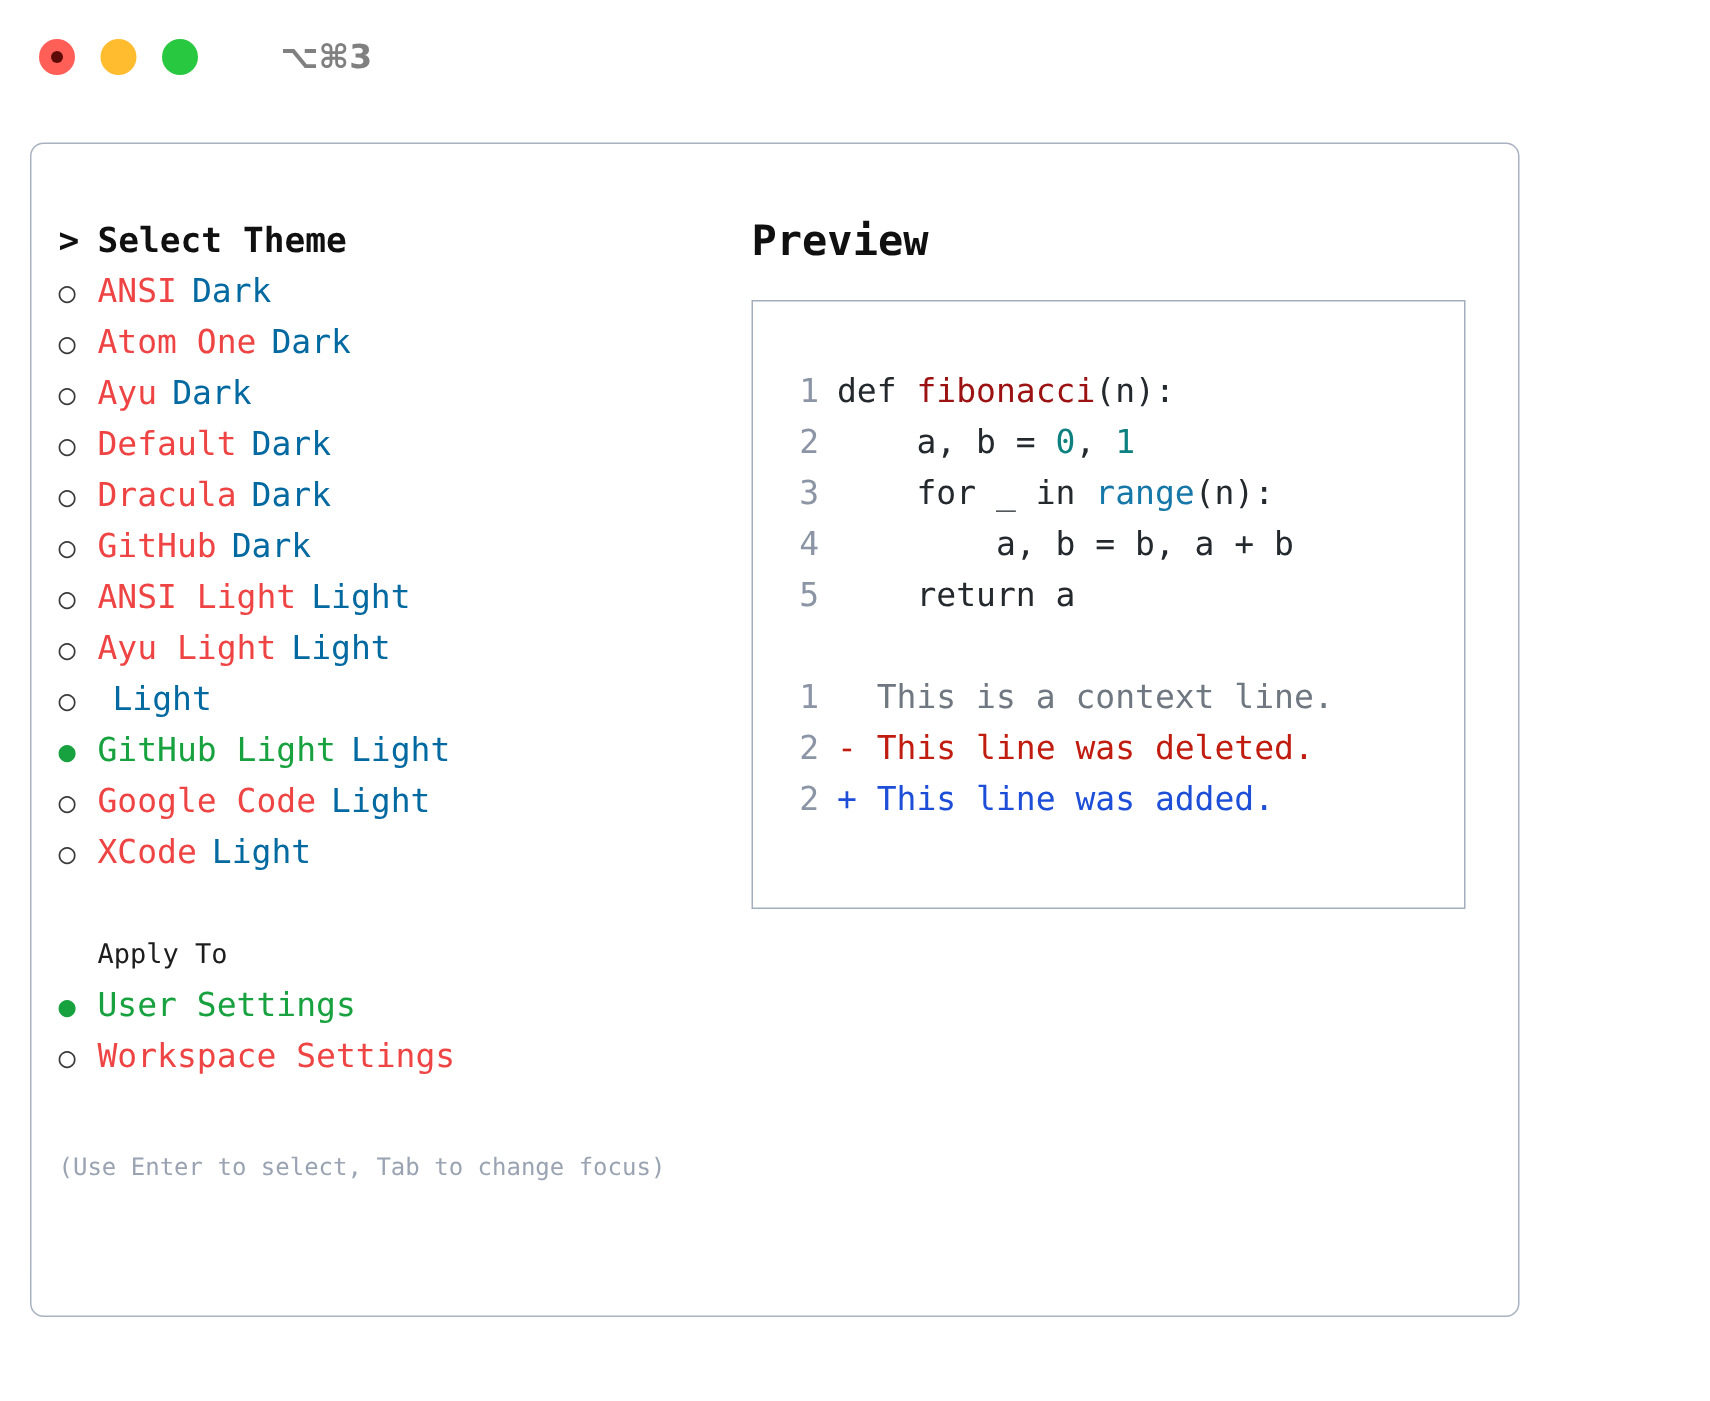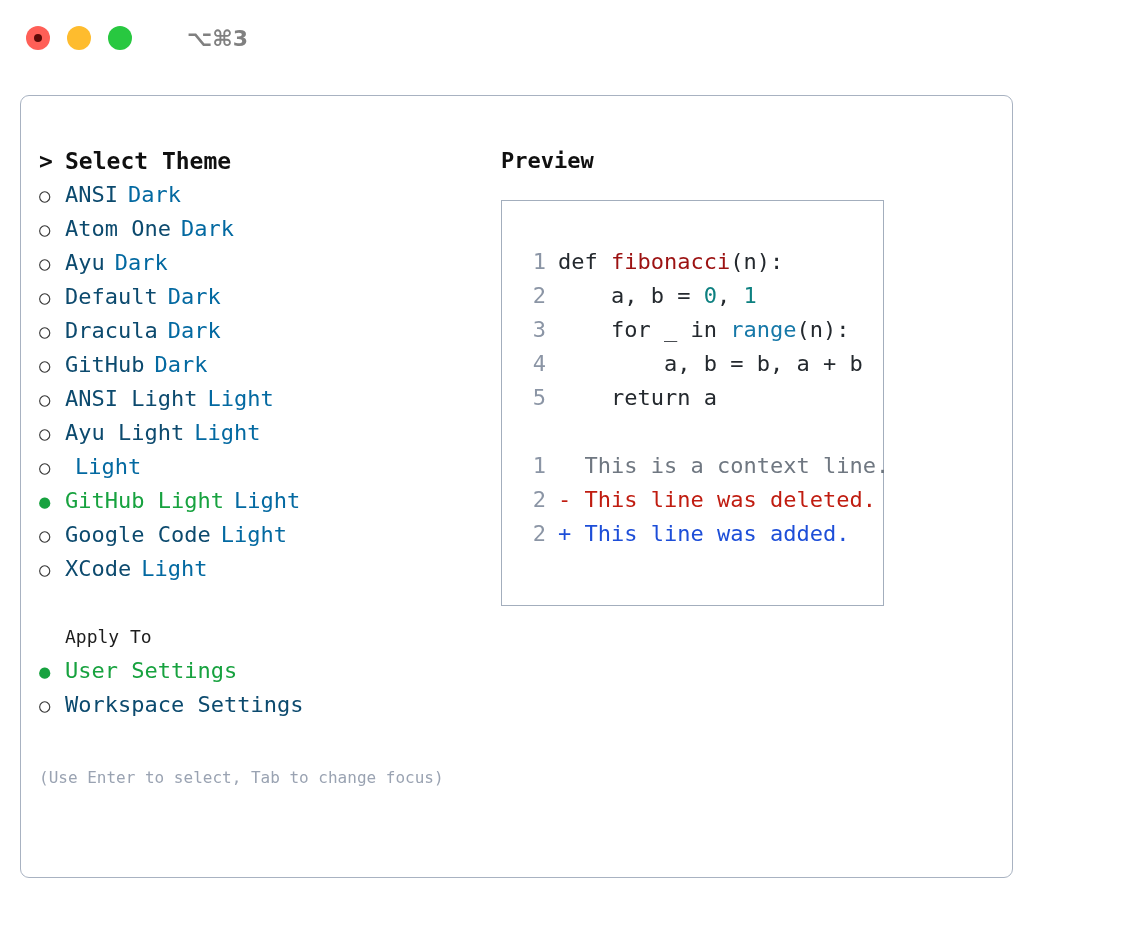--- a/index.html
+++ b/index.html
@@ -122,21 +122,21 @@
     display: inline-block;
     width: 26px;
     flex: 0 0 26px;
     color: #3a3a3a;
     font-size: 19px;
     line-height: 34px;
   }
   .bullet.filled { color: #17a23f; }
 
   .item-label {
-    color: #0c4a6e;
+    color: #ef4444;
   }
   .row.selected .item-label { color: #17a23f; }
 
   .tag {
     color: #0369a1;
     margin-left: 10px;
   }
 
   .spacer-sm { height: 34px; }
 
@@ -157,29 +157,29 @@
   }
 
   
   .right-col {
     position: absolute;
     left: 480px;
     top: 48px;
     width: 490px;
   }
   .preview-title {
-    font-size: 22px;
+    font-size: 28px;
     font-weight: bold;
     color: #101010;
     height: 34px;
     line-height: 34px;
   }
   .preview-box {
     margin-top: 22px;
-    width: 383px;
+    width: 476px;
     height: 406px;
     border: 1.5px solid #a3aebd;
     box-sizing: border-box;
     background: #ffffff;
     position: relative;
     padding-left: 13px;
   }
   .code-area {
     position: absolute;
     left: 20px;

